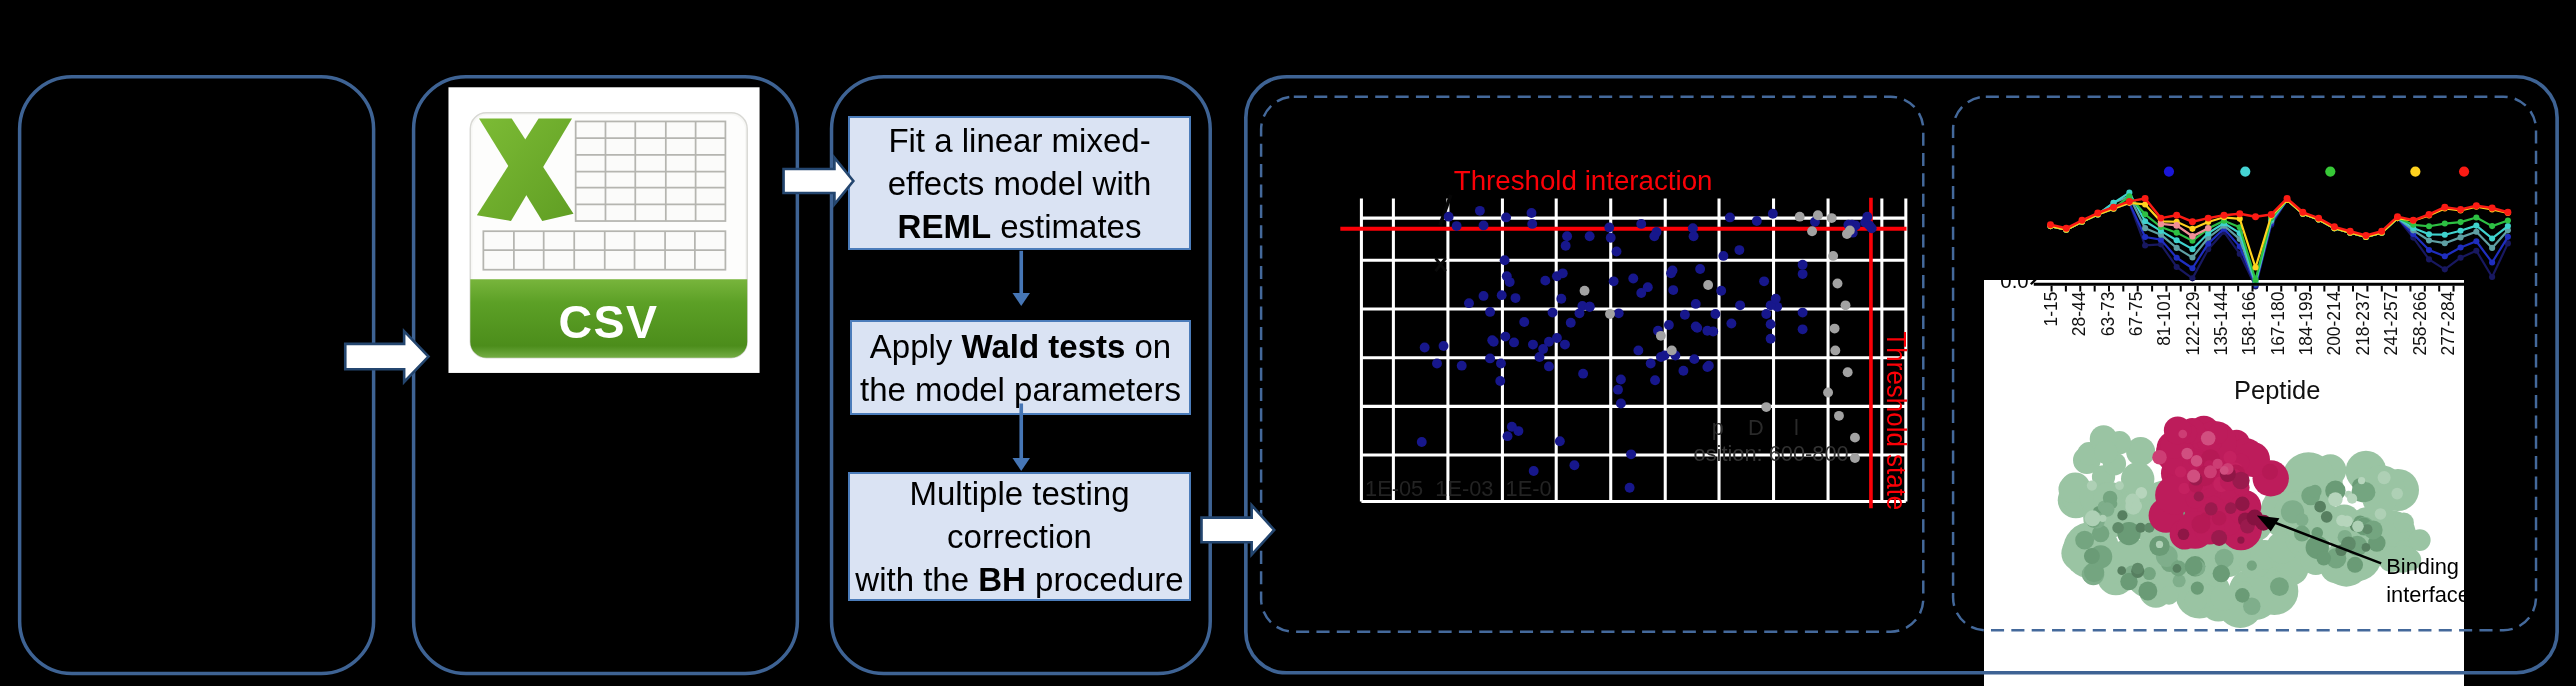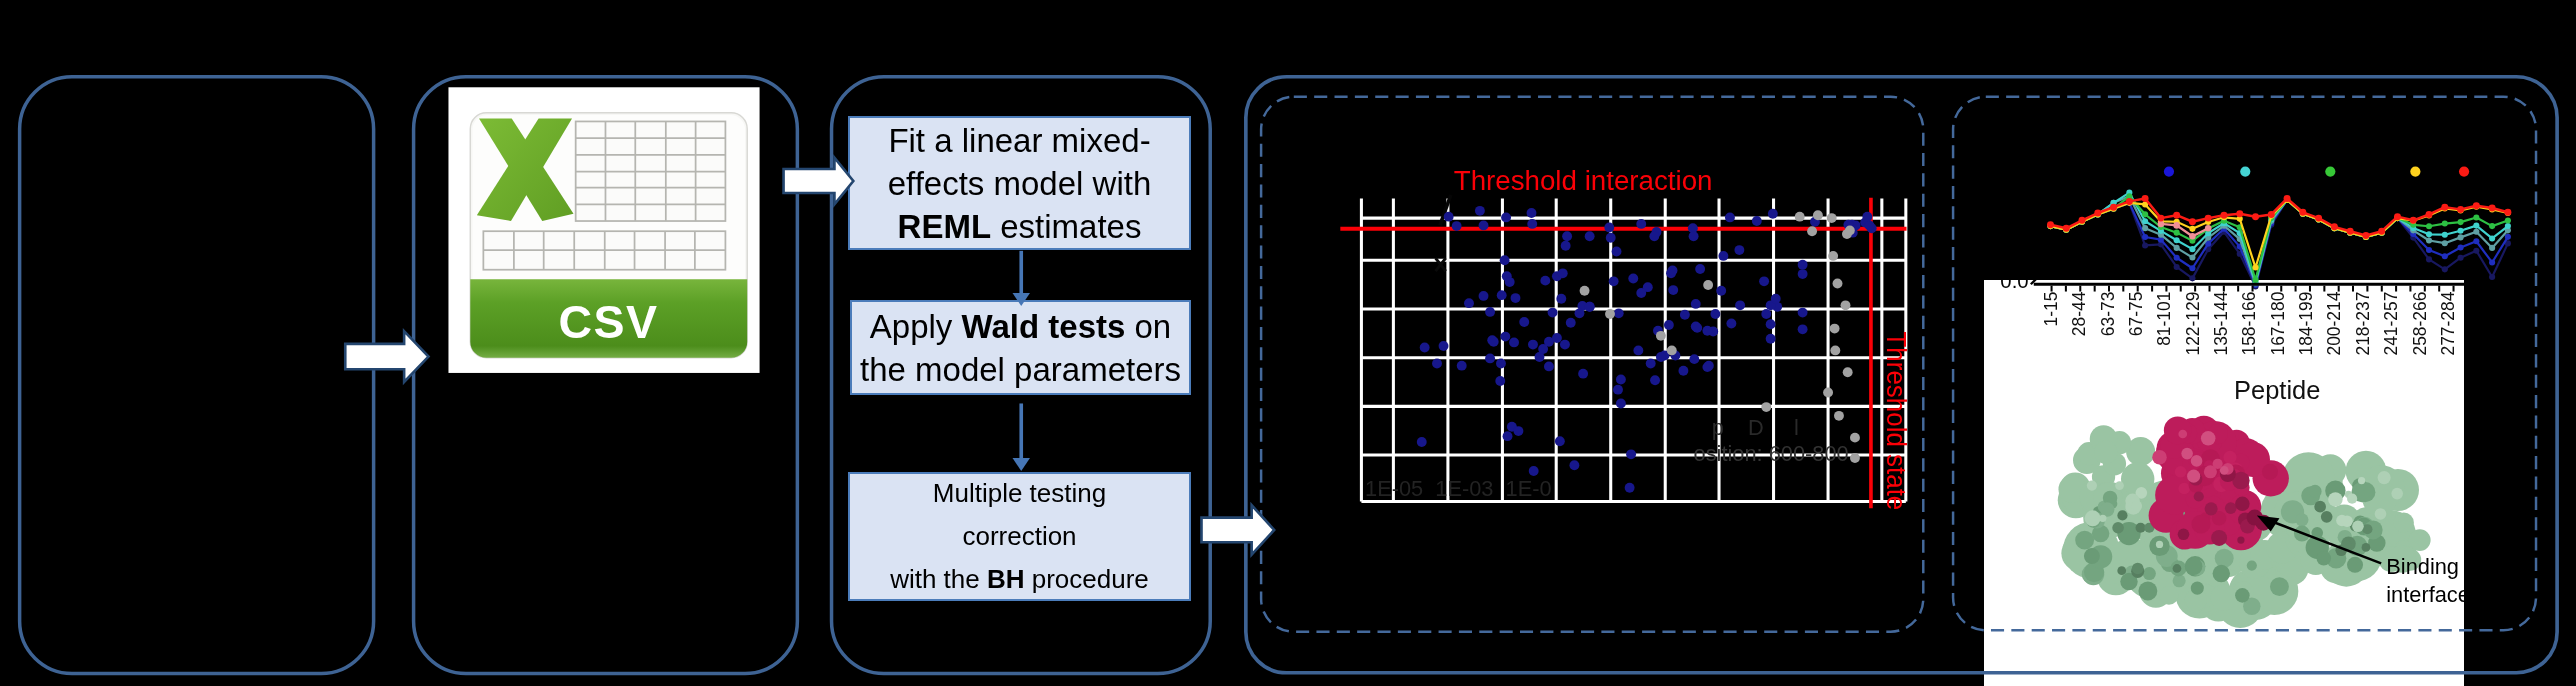--- a/index.html
+++ b/index.html
@@ -47,24 +47,24 @@
       <line x1="956" y1="318" x2="956" y2="371" stroke="#b5b5b0" stroke-width="2.4"></line>
       <line x1="665" y1="344" x2="998" y2="344" stroke="#b5b5b0" stroke-width="2.4"></line>
       <path d="M659,163 L704,163 L789,294 L746,304 Z" fill="url(#gx)"></path>
       <path d="M741,163 L787,163 L703,304 L656,296 Z" fill="url(#gx)"></path>
       <path d="M647,384 h381 v86 a22,22 0 0 1 -22,22 h-337 a22,22 0 0 1 -22,-22 Z" fill="url(#gb)"></path>
       <text x="837" y="465" font-size="64" font-weight="bold" fill="#ffffff" font-family="Liberation Sans" text-anchor="middle" letter-spacing="2">CSV</text>
     </svg>
   <div class="tb" style="left:848px;top:116px;width:343px;height:134px;font-size:33px;line-height:43px;">
       <span>Fit a linear mixed-<br>effects model with<br><b>REML</b> estimates</span>
     </div>
-  <div class="tb" style="left:850px;top:300px;width:341px;height:95px;font-size:33px;line-height:43px;">
+  <div class="tb" style="left:850px;top:320px;width:341px;height:95px;font-size:33px;line-height:43px;">
       <span>Apply <b>Wald tests</b> on<br>the model parameters</span>
     </div>
-  <div class="tb" style="left:848px;top:472px;width:343px;height:129px;font-size:26px;line-height:43px;">
+  <div class="tb" style="left:848px;top:472px;width:343px;height:129px;font-size:33px;line-height:43px;">
       <span>Multiple testing<br>correction<br>with the <b>BH</b> procedure</span>
     </div>
   <svg class="ov" width="2576" height="687" viewBox="0 0 3544 945">
       <line x1="1873" y1="273" x2="1873" y2="690" stroke="#ffffff" stroke-width="4.2"></line>
       <line x1="1917" y1="273" x2="1917" y2="690" stroke="#ffffff" stroke-width="4.2"></line>
       <line x1="1992" y1="273" x2="1992" y2="690" stroke="#ffffff" stroke-width="4.2"></line>
       <line x1="2067" y1="273" x2="2067" y2="690" stroke="#ffffff" stroke-width="4.2"></line>
       <line x1="2141" y1="273" x2="2141" y2="690" stroke="#ffffff" stroke-width="4.2"></line>
       <line x1="2216" y1="273" x2="2216" y2="690" stroke="#ffffff" stroke-width="4.2"></line>
       <line x1="2291" y1="273" x2="2291" y2="690" stroke="#ffffff" stroke-width="4.2"></line>

